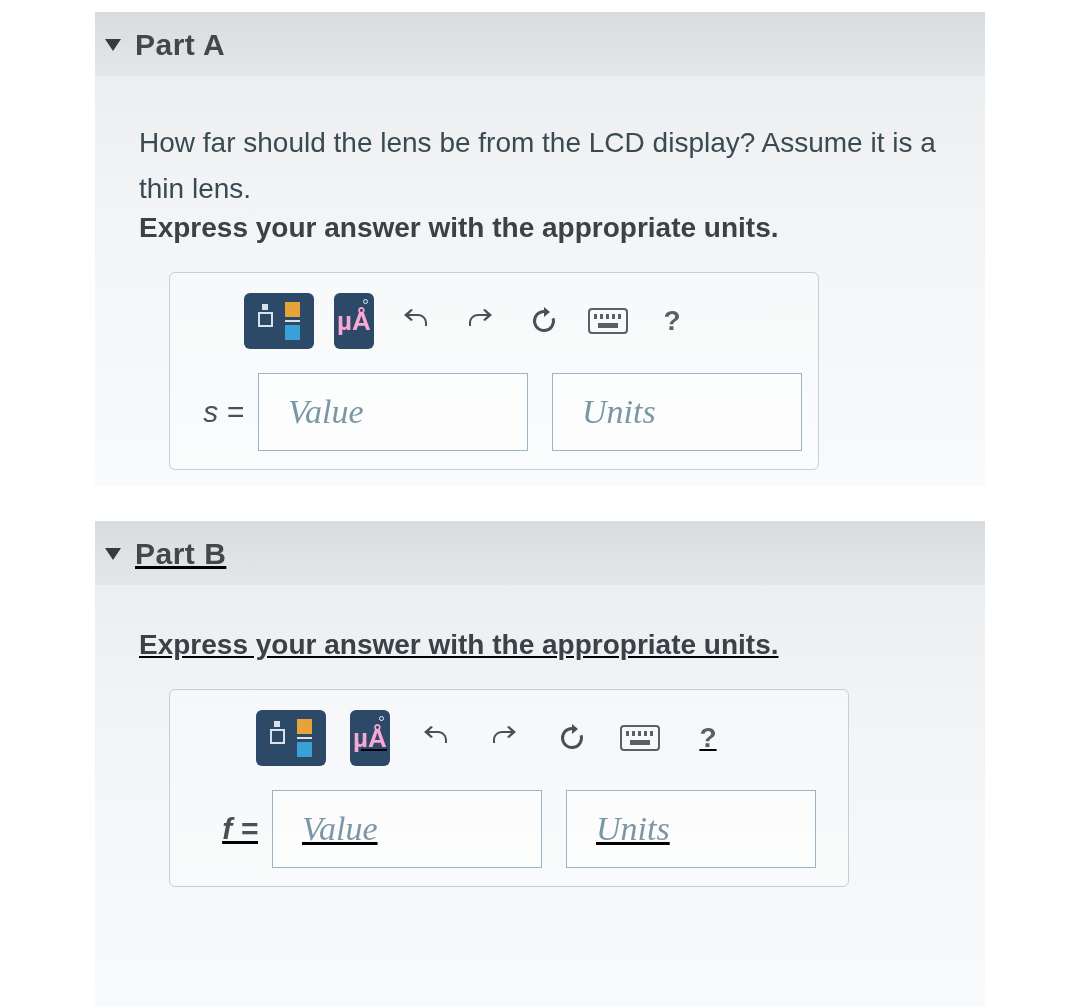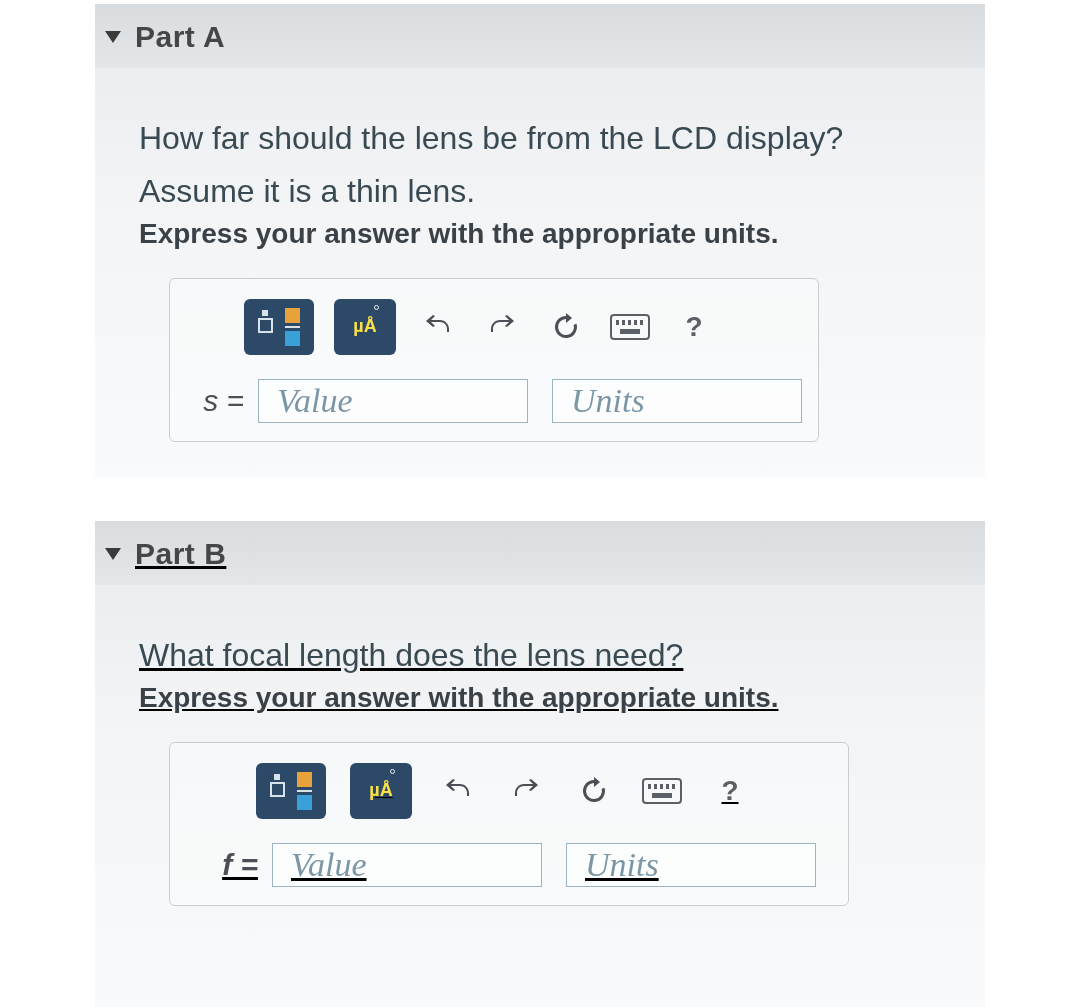--- a/index.html
+++ b/index.html
@@ -10,21 +10,21 @@
     font-family: Arial, Helvetica, sans-serif;
     overflow: hidden;
   }
   .panel {
     position: absolute;
     left: 95px;
     width: 890px;
     background: linear-gradient(180deg, #e8ebed 0%, #f2f4f6 40%, #f8fafb 100%);
     filter: blur(0.6px);
   }
-  .panel.a { top: 4px; height: 474px; }
+  .panel.a { top: 12px; height: 474px; }
   .panel.b { top: 521px; height: 486px; text-decoration: underline; }
   .part-header {
     display: flex;
     align-items: center;
     gap: 14px;
     padding: 16px 8px 14px 8px;
     background: linear-gradient(180deg, #d8dcdf 0%, #e4e7e9 100%);
   }
   .caret {
     width: 0; height: 0;
@@ -34,21 +34,21 @@
     margin-left: 2px;
   }
   .part-title {
     font-size: 30px;
     font-weight: 700;
     color: #444649;
     letter-spacing: 0.5px;
   }
   .body-area { padding: 44px 20px 0 44px; }
   .q-text {
-    font-size: 32px;
+    font-size: 28px;
     color: #3a4a52;
     line-height: 1.65;
     font-weight: 500;
   }
   .hint-text {
     font-size: 28px;
     font-weight: 700;
     color: #3a4147;
     margin-top: 0;
   }
@@ -105,24 +105,24 @@
   }
   .frac-icon .b3 { right: 0; bottom: 0; background: #3aa0d8; border-color:#3aa0d8;}
   .frac-icon .dot {
     position: absolute;
     left: 4px; top: 2px;
     width: 6px; height: 6px;
     background: #d9e2ea;
   }
   .mua {
     background: #2c4968;
-    color: #fde047;
+    color: #f9a8d4;
     font-weight: 600;
-    font-size: 18px;
-    width: 62px;
+    font-size: 26px;
+    width: 40px;
     position: relative;
   }
   .mua .ring {
     position:absolute;
     top:6px; left:50%;
     transform:translateX(9px);
     width:5px;height:5px;
     border:1.5px solid #e9f0f6;
     border-radius:50%;
   }
@@ -157,24 +157,24 @@
     font-size: 30px;
     font-style: italic;
     color: #4a5056;
     width: 64px;
     text-align: right;
     padding-right: 6px;
   }
   .ph-box {
     border: 1.5px solid #9ab4c4;
     background: rgba(255,255,255,0.55);
-    height: 44px;
+    height: 78px;
     display:flex;
     align-items:center;
-    padding: 0 18px;
+    padding: 0 29px;
     font-size: 34px;
     font-style: italic;
     color: #7b97a6;
     font-family: Georgia, 'Times New Roman', serif;
   }
   .ph-box.value { width: 270px; }
   .ph-box.units { width: 250px; margin-left: 16px;}
   .panel.b .answer-box { min-width: 680px; }
   .panel.b .toolbar { margin-left: 70px; gap: 24px;}
   .panel.b .var-label { width: 78px; font-weight:600;}
@@ -235,21 +235,20 @@
     </div>
   </div>
 </div>
 
 <div class="panel b">
   <div class="part-header">
     <div class="caret"></div>
     <div class="part-title">Part B</div>
   </div>
   <div class="body-area">
-    <div class="q-text">What focal length does the lens need?</div>
     <div class="hint-text">Express your answer with the appropriate units.</div>
 
     <div class="answer-box">
       <div class="toolbar">
         <div class="tbtn dark">
           <div class="frac-icon">
             <div class="dot"></div>
             <div class="box b1"></div>
             <div class="box b2"></div>
             <div class="line"></div>

